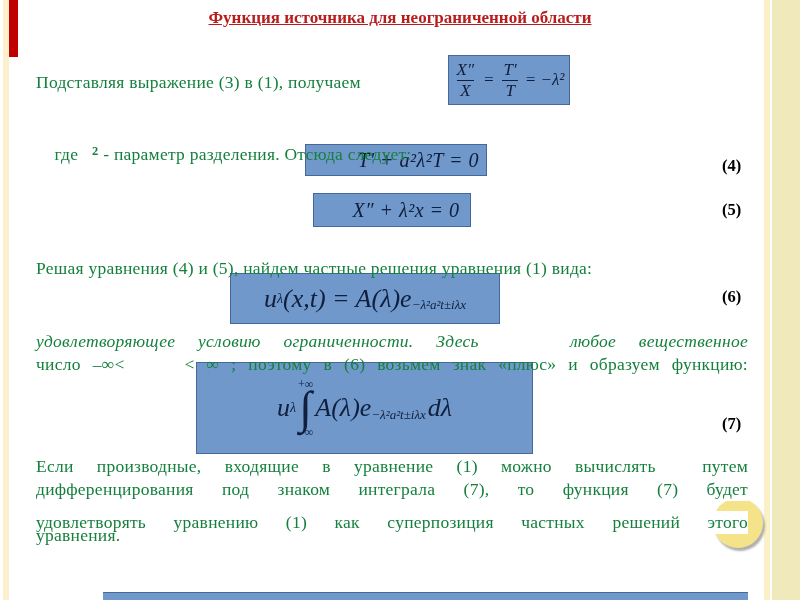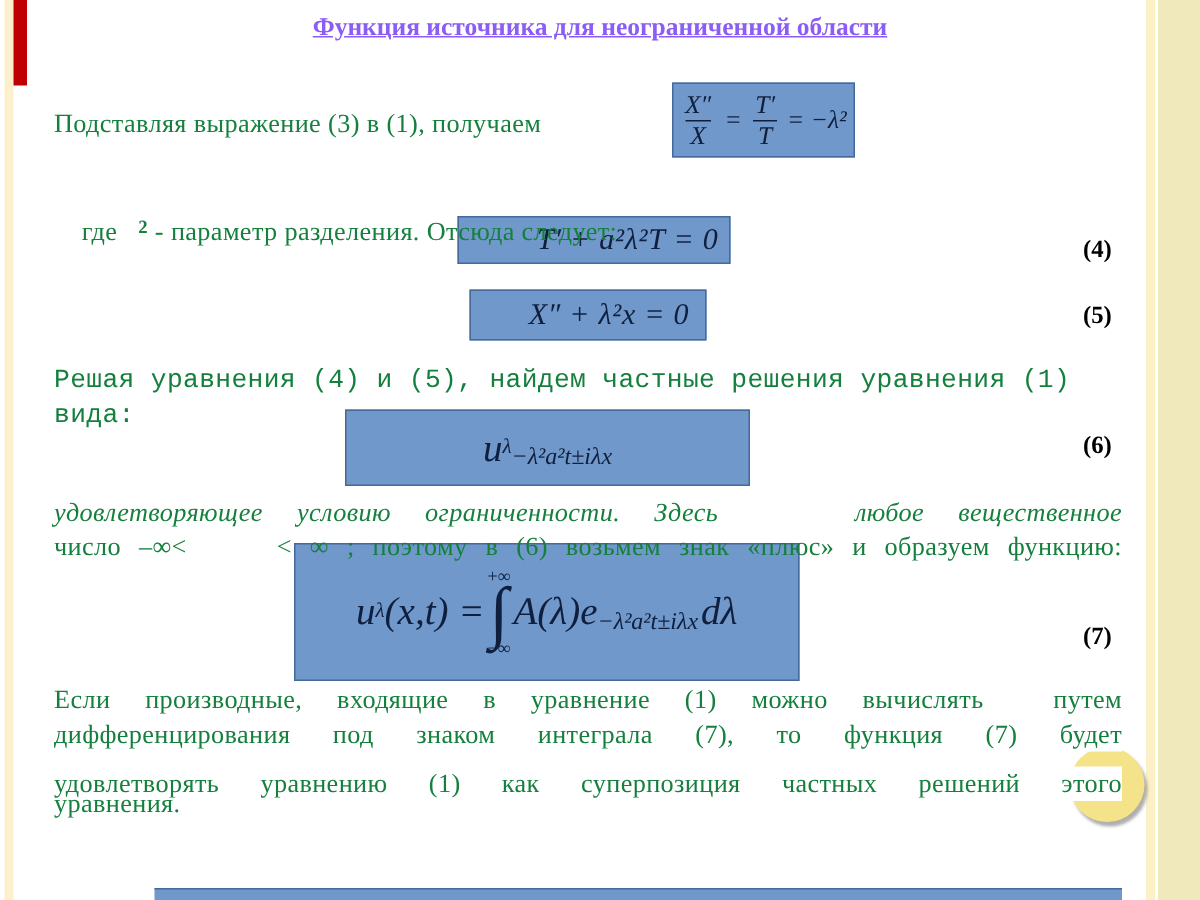--- a/index.html
+++ b/index.html
@@ -9,42 +9,42 @@
   
   .strip-left{left:3px;top:0;width:6px;height:600px;background:#FCF1CC;}
   .red-bar{left:9px;top:0;width:9px;height:57px;background:#C00000;}
   .strip-right-narrow{left:764px;top:0;width:6px;height:600px;background:#FBF0C6;}
   .strip-right-wide{left:772px;top:0;width:28px;height:600px;background:#F0E9BB;}
   .bottom-bar{left:103px;top:592px;width:645px;height:7px;background:#7098CB;border-top:1px solid #44699A;}
   .circle{left:713px;top:498px;width:50px;height:50px;border-radius:50%;background:#F5E389;
           box-shadow:2px 3px 2px rgba(110,110,110,.55);z-index:1;}
   
   .title{top:8px;left:0;width:100%;text-align:center;font-weight:bold;font-size:17px;
-         color:#8b5cf6;text-decoration:underline;z-index:3;}
+         color:#b91c1c;text-decoration:underline;z-index:3;}
   
   .para{left:36px;width:712px;font-size:17.5px;color:#15803d;letter-spacing:.25px;
         z-index:3;white-space:pre-wrap;line-height:23px;}
   .jline{text-align:justify;text-align-last:justify;}
   .wbg{background:#ffffff;}
   .sup2{font-size:12.5px;vertical-align:5px;font-weight:bold;}
   
   .fbox{background:#7098CB;border:1px solid #44699A;color:#0F1F3D;z-index:2;
         display:flex;align-items:center;justify-content:center;font-style:italic;}
   .eq-label{left:722px;width:34px;font-weight:bold;font-size:16.5px;color:#000;z-index:2;}
   
   .eq-inline{font-size:17px;gap:5px;}
   .frac{display:inline-flex;flex-direction:column;align-items:center;line-height:1.05;}
   .frac .num{padding:0 3px 1px;}
   .frac .den{border-top:1.4px solid #0F1F3D;padding:1px 3px 0;}
   .eqsign{padding:0 1px;}
   
   .eq-small{font-size:20px;letter-spacing:.5px;}
   .eq-big{font-size:26px;}
   .sub-l{font-size:14px;vertical-align:-7px;font-style:italic;}
-  .sup-e{font-size:16px;vertical-align:11px;font-style:italic;letter-spacing:0;margin-top:13px;}
+  .sup-e{font-size:13px;vertical-align:11px;font-style:italic;letter-spacing:0;margin-top:13px;}
   .int-wrap{display:inline-flex;flex-direction:column;align-items:center;margin:0 2px;}
   .int-lim{font-size:12px;font-style:normal;line-height:1;}
   .int-sign{font-size:46px;line-height:.78;font-style:normal;}
   .tail{margin-left:2px;}
 </style>
 </head>
 <body>
 
 <div class="slide">
 
@@ -79,36 +79,36 @@
   <div class="abs fbox eq-small" style="left:305px;top:144px;width:135px;height:30px;padding-left:45px;">
     <span>T′ + a²λ²T = 0</span>
   </div>
   <div class="abs eq-label" style="top:156px;">(4)</div>
 
   <div class="abs fbox eq-small" style="left:313px;top:193px;width:128px;height:32px;padding-left:28px;">
     <span>X″ + λ²x = 0</span>
   </div>
   <div class="abs eq-label" style="top:200px;">(5)</div>
 
-  <div class="abs para" style="top:243px;font-family:Liberation Mono, monospace;">Решая уравнения (4) и (5), найдем частные решения уравнения (1) вида:</div>
+  <div class="abs para" style="top:257px;">Решая уравнения (4) и (5), найдем частные решения уравнения (1) вида:</div>
 
   <div class="abs fbox eq-big" style="left:230px;top:273px;width:268px;height:49px;">
     <span>u</span>
       <span class="sub-l">λ</span>
+      <span>(x,t) = A(λ)e</span>
       <span class="sup-e">−λ²a²t±iλx</span>
   </div>
   <div class="abs eq-label" style="top:287px;">(6)</div>
 
   <div class="abs para jline" style="top:330px;font-style:italic;">удовлетворяющее условию ограниченности. Здесь    любое вещественное</div>
   <div class="abs para jline" style="top:353px;">число –∞&lt;     &lt; ∞ ; поэтому в (6) возьмем знак «плюс» и образуем функцию:</div>
 
   <div class="abs fbox eq-big" style="left:196px;top:362px;width:335px;height:90px;">
     <span>u</span>
       <span class="sub-l">λ</span>
-      <span>(x,t) = </span>
     <span class="int-wrap">
       <span class="int-lim">+∞</span>
       <span class="int-sign">∫</span>
       <span class="int-lim">−∞</span>
     </span>
     <span>A(λ)e</span>
       <span class="sup-e">−λ²a²t±iλx</span>
       <span class="tail">dλ</span>
   </div>
   <div class="abs eq-label" style="top:414px;">(7)</div>

